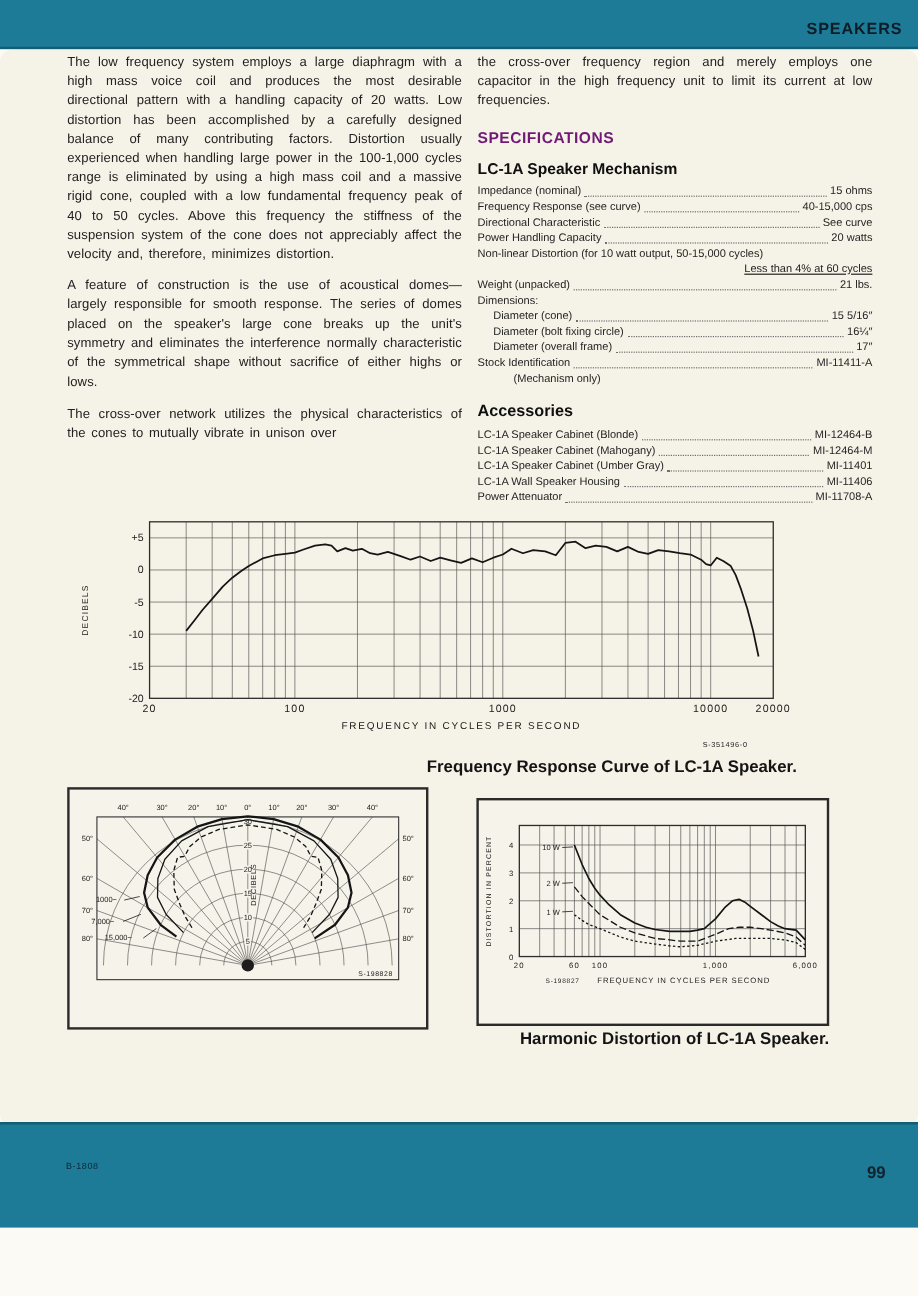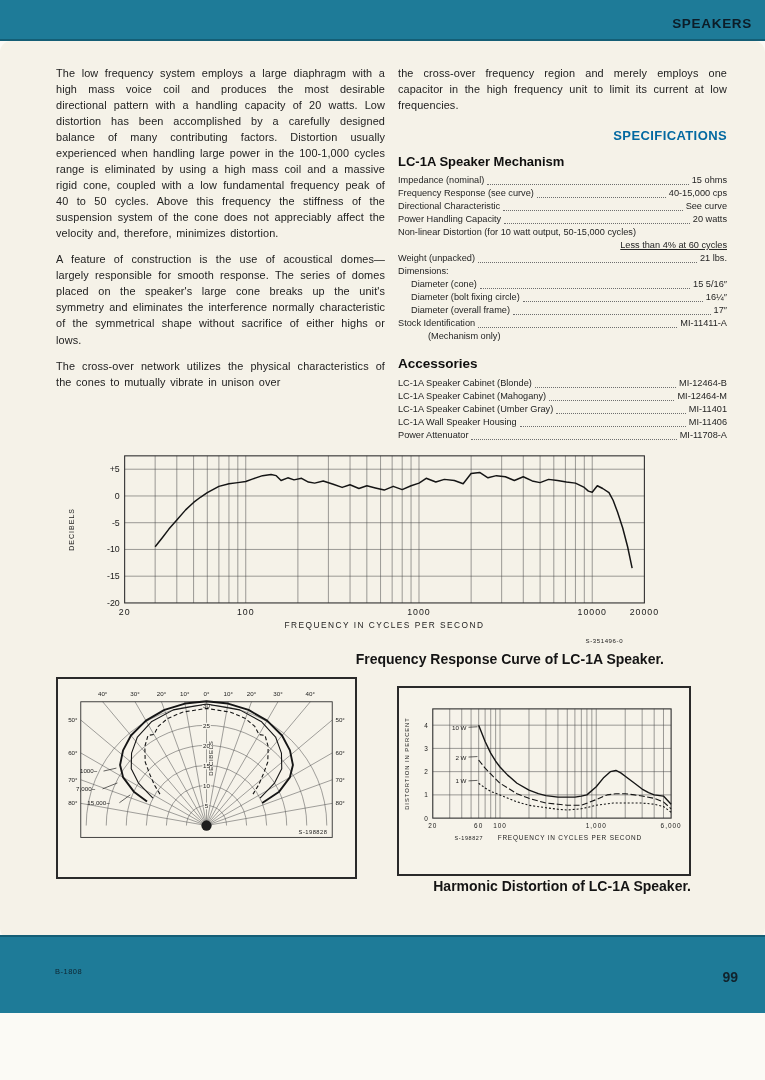--- a/index.html
+++ b/index.html
@@ -2,46 +2,46 @@
 <html style="--teal: #1e7b98;"><head>
 <meta charset="utf-8">
 <style>
   html,body{margin:0;padding:0;background:#ddddd8;}
   .page{width:765px;height:1080px;position:relative;background:#fbfaf5;
         font-family:"Liberation Sans",sans-serif;overflow:hidden;margin:0 auto;}
   .band-top{height:41px;background:var(--teal,#1e7b98);position:relative;
             box-shadow:inset 0 -2px 0 rgba(0,25,35,.30);}
   .header-label{position:absolute;top:16px;right:13px;font-weight:bold;font-size:13.5px;
                 letter-spacing:.7px;color:#0c1d28;}
-  .paper{height:898px;background:#f5f2e8;padding:24px 38px 0 56px;box-sizing:border-box;overflow:hidden;border-radius:11px;}
+  .paper{height:898px;background:#f5f2e8;padding:3px 38px 0 56px;box-sizing:border-box;overflow:hidden;border-radius:11px;}
   .cols{display:flex;gap:13px;}
   .col{flex:1;min-width:0;}
   p.body{font-size:10.9px;line-height:1.47;text-align:justify;margin:0 0 10px;
          color:#222;word-spacing:1.5px;letter-spacing:.1px;}
-  h2.spec-head{font-size:13px;text-align:right;margin:15px 0 11px;letter-spacing:.4px;color:#0369a1;}
+  h2.spec-head{font-size:13px;text-align:left;margin:15px 0 11px;letter-spacing:.4px;color:#701a75;}
   h3.mech-head{font-size:13px;margin:0 0 5px;color:#0f0f0f;}
   h3.acc-head{font-size:13.5px;margin:13px 0 6px;color:#0f0f0f;}
   .srow{display:flex;align-items:flex-end;font-size:9.2px;line-height:1.41;color:#242424;}
   .srow .lbl{white-space:normal;}
   .srow .dots{flex:1;border-bottom:1.3px dotted #6e6e6e;margin:0 3px 2px;min-width:6px;}
   .srow .val{white-space:nowrap;}
   .srow.ind1 .lbl{padding-left:13px;}
   .srow.ind2 .lbl{padding-left:30px;}
   .srow.ar{justify-content:flex-end;text-decoration:underline;}
   figure{margin:0;}
   .fig-freq{margin-top:6px;}
   #freq-chart{display:block;width:608px;}
   figcaption{font-weight:bold;font-size:14px;text-align:right;color:#141414;margin-top:2px;}
   .fig-freq figcaption{width:608px;}
   .fig-row{display:flex;gap:40px;margin-top:10px;align-items:flex-start;}
   .box{width:297px;border:2px solid #2a2a2a;background:#f6f3ea;}
   .box svg{display:block;width:100%;}
   .box2{width:290px;height:181px;padding-top:5px;}
   .figbox-right{margin-top:9px;}
-  .band-bottom{position:absolute;left:0;top:935px;width:765px;height:78px;
+  .band-bottom{position:absolute;left:0;top:935px;width:765px;height:88px;
                background:var(--teal,#1e7b98);box-shadow:inset 0 2px 0 rgba(0,25,35,.30);}
   .footer-left{position:absolute;left:55px;top:32px;font-size:7.5px;color:#0d2531;letter-spacing:.5px;}
   .footer-right{position:absolute;right:27px;top:34px;font-size:14px;font-weight:bold;color:#11232d;}
 </style>
 </head>
 <body>
 
 <div class="page">
   <div class="band-top">
     <span class="header-label">SPEAKERS</span>

